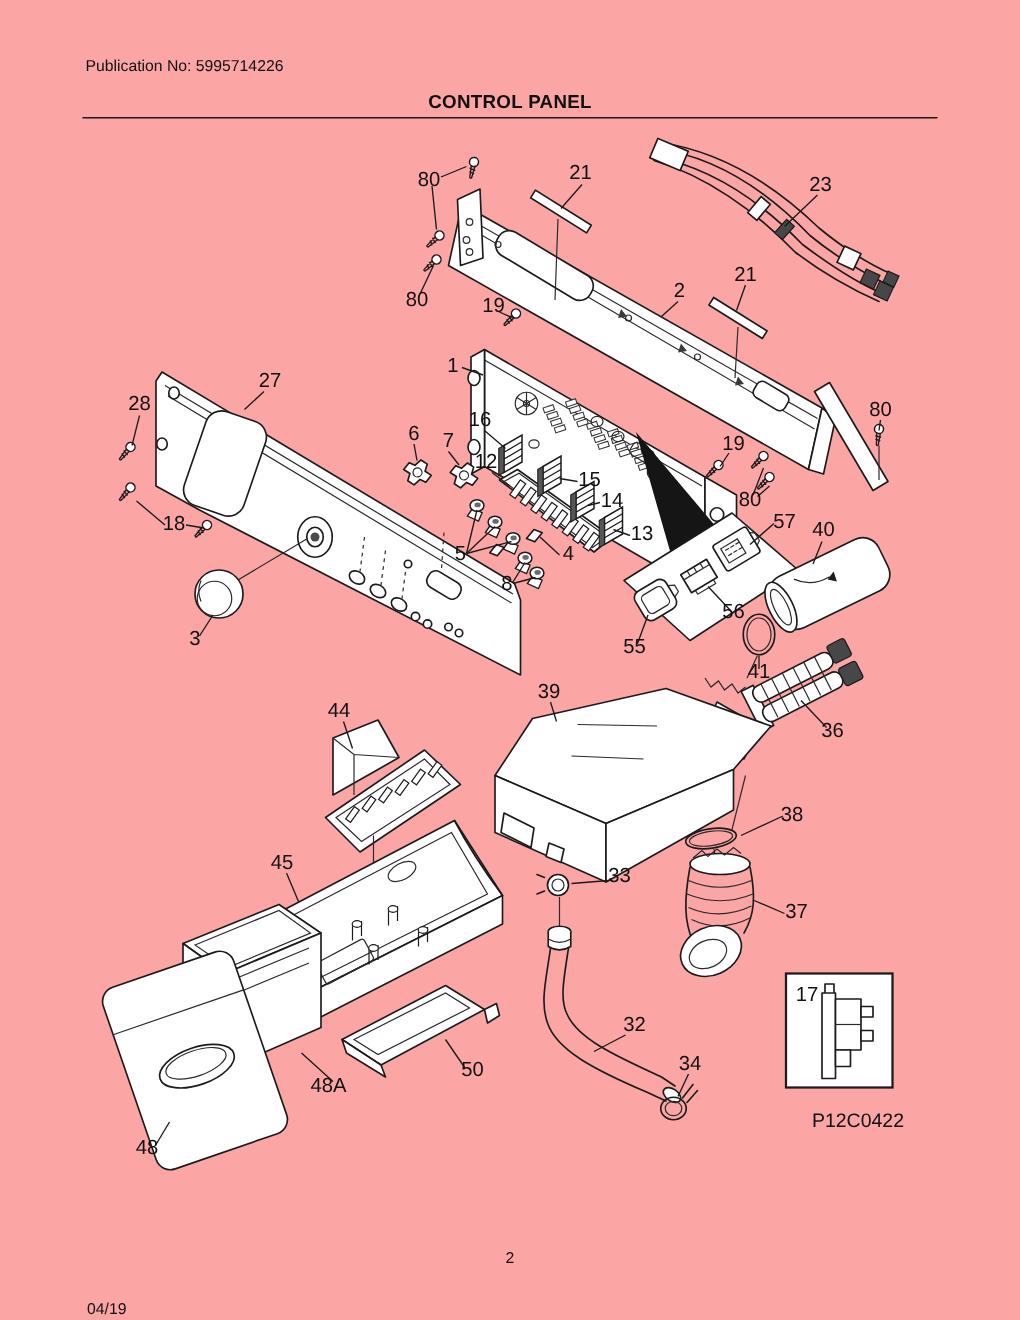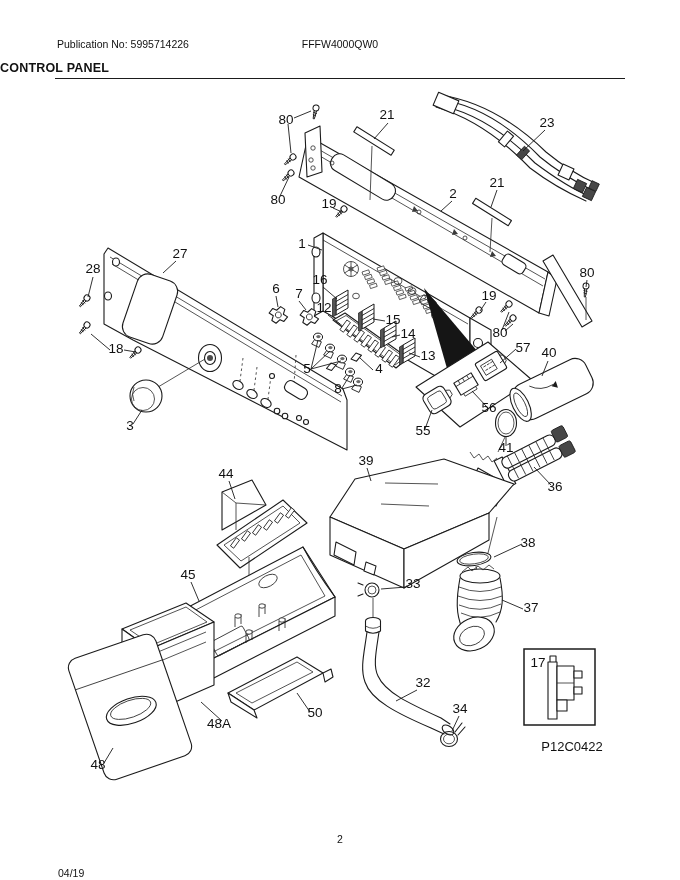--- a/index.html
+++ b/index.html
@@ -1,40 +1,39 @@
 <!DOCTYPE html>
 <html><head>
 <meta charset="utf-8">
 <style>
   html,body{margin:0;padding:0;background:#e8e8e8;}
-  .page{position:relative;width:680px;height:880px;background:#ffffff;margin:0 auto;
+  .page{position:relative;width:680px;height:880px;background:#fca5a5;margin:0 auto;
         font-family:"Liberation Sans",sans-serif;color:#111;overflow:hidden;}
   .hdr-pub{position:absolute;left:57px;top:38px;font-size:10.5px;}
   .hdr-model{position:absolute;left:0;right:0;top:38px;text-align:center;font-size:10.5px;}
-  .hdr-title{position:absolute;left:0;right:0;top:61px;text-align:left;font-size:12.5px;font-weight:bold;letter-spacing:.2px;}
+  .hdr-title{position:absolute;left:0;right:0;top:61px;text-align:center;font-size:12.5px;font-weight:bold;letter-spacing:.2px;}
   .hdr-rule{position:absolute;left:55px;right:55px;top:78px;border-top:1.6px solid #1b1b1b;}
   .ftr-date{position:absolute;left:58px;top:867px;font-size:10.5px;}
   .ftr-page{position:absolute;left:0;right:0;top:833px;text-align:center;font-size:10.5px;}
   svg.diagram{position:absolute;left:0;top:0;}
   .ln{fill:none;stroke:#1b1b1b;stroke-width:1.1;stroke-linejoin:round;stroke-linecap:round;}
   .fw{fill:#fff;stroke:#1b1b1b;stroke-width:1.1;stroke-linejoin:round;}
   .thin{fill:none;stroke:#2a2a2a;stroke-width:.8;}
   .lead{fill:none;stroke:#1b1b1b;stroke-width:.9;}
   .dash{fill:none;stroke:#2a2a2a;stroke-width:.8;stroke-dasharray:2.5 2.8;}
   .dk{fill:#474747;stroke:#1b1b1b;stroke-width:.8;}
   .co{font:13.5px "Liberation Sans",sans-serif;fill:#111;text-anchor:middle;}
   .code{font:13px "Liberation Sans",sans-serif;fill:#111;text-anchor:middle;}
 </style>
 </head>
 <body>
 
 <div class="page">
 
   <div class="hdr-pub">Publication No: 5995714226</div>
-  <div class="hdr-model">FFFW4000QW0</div>
   <div class="hdr-title">CONTROL PANEL</div>
   <div class="hdr-rule"></div>
 
   <svg class="diagram" width="680" height="880" viewBox="0 0 680 880">
     <defs>
       <g id="screw">
         <circle cx="0" cy="0" r="3" fill="#fff" stroke="#1b1b1b" stroke-width="1"></circle>
         <path d="M-1.2,2.6 L-.6,11 M1.2,2.6 L.6,11 M-2,4.6 L2,5.4 M-1.7,7 L1.7,7.8 M-.6,11 L.6,11" fill="none" stroke="#1b1b1b" stroke-width=".9"></path>
       </g>
       <g id="blk">

